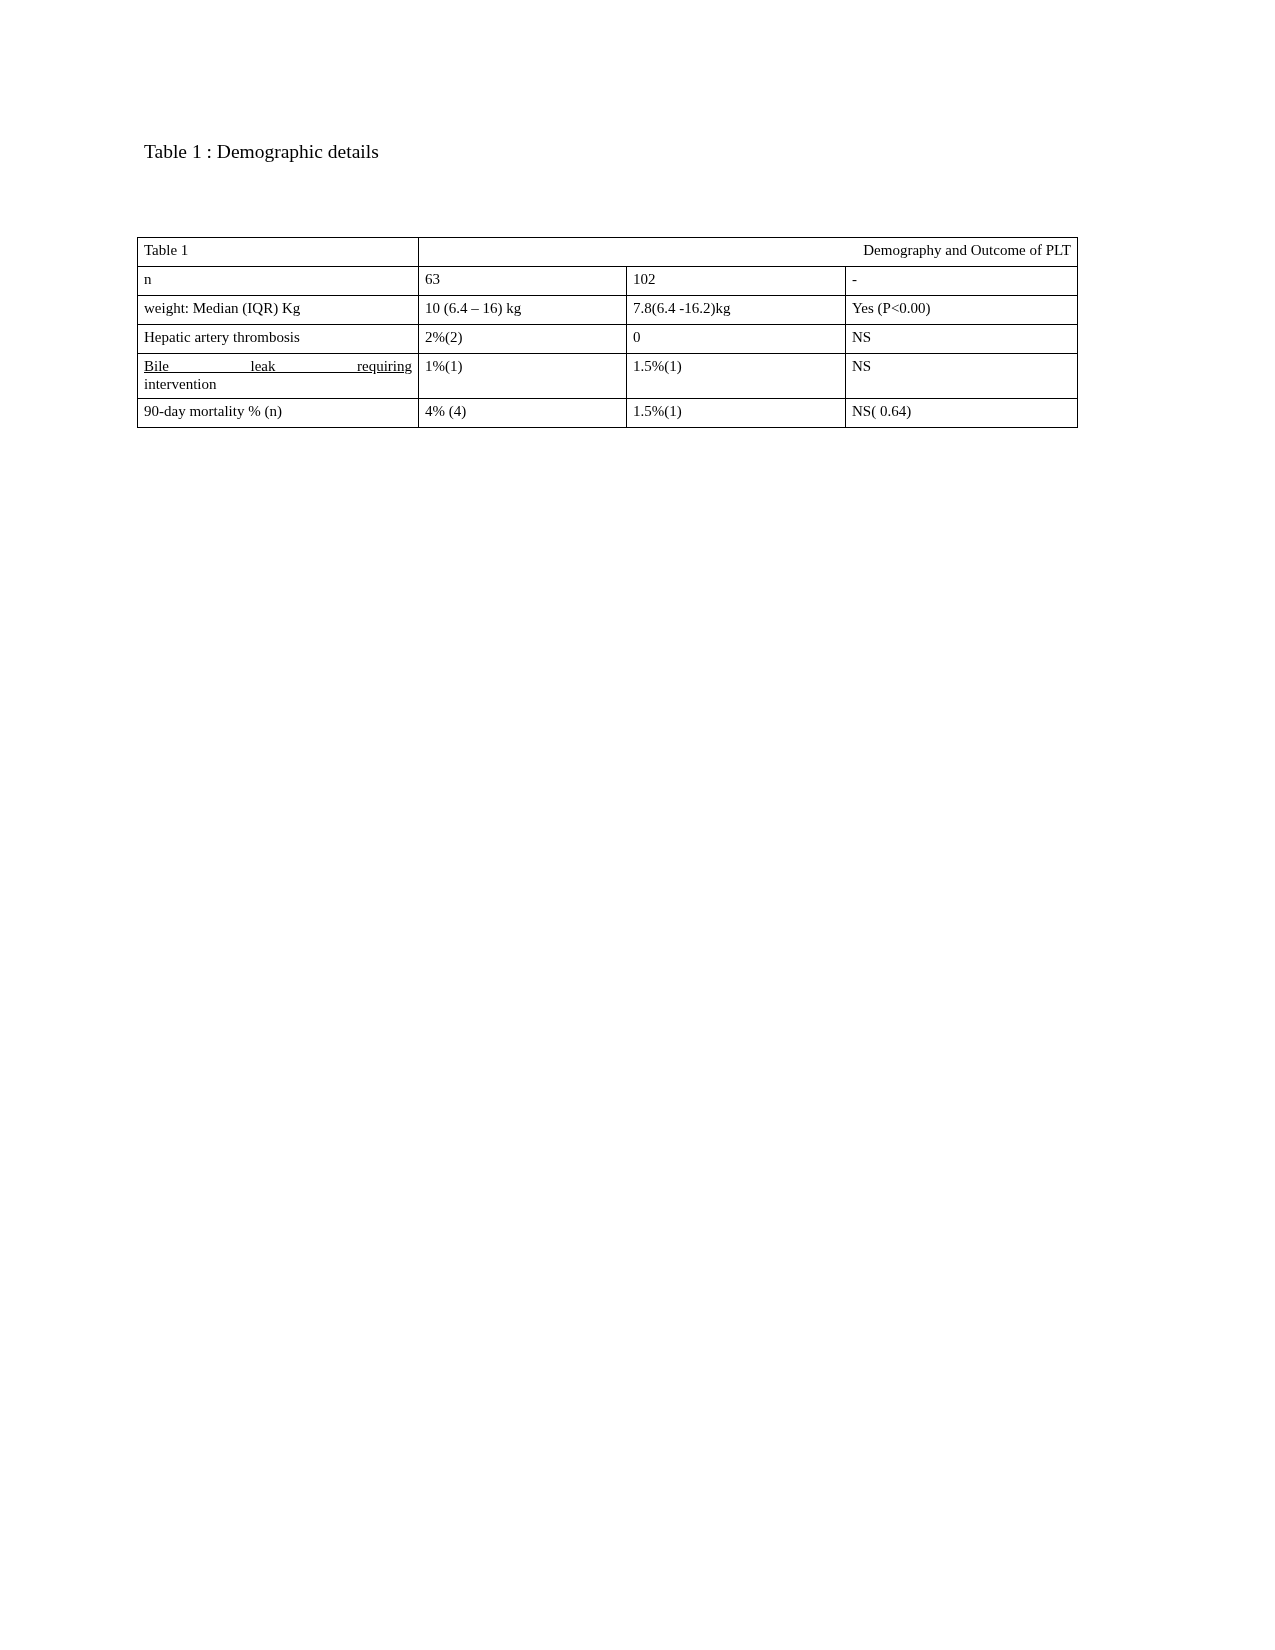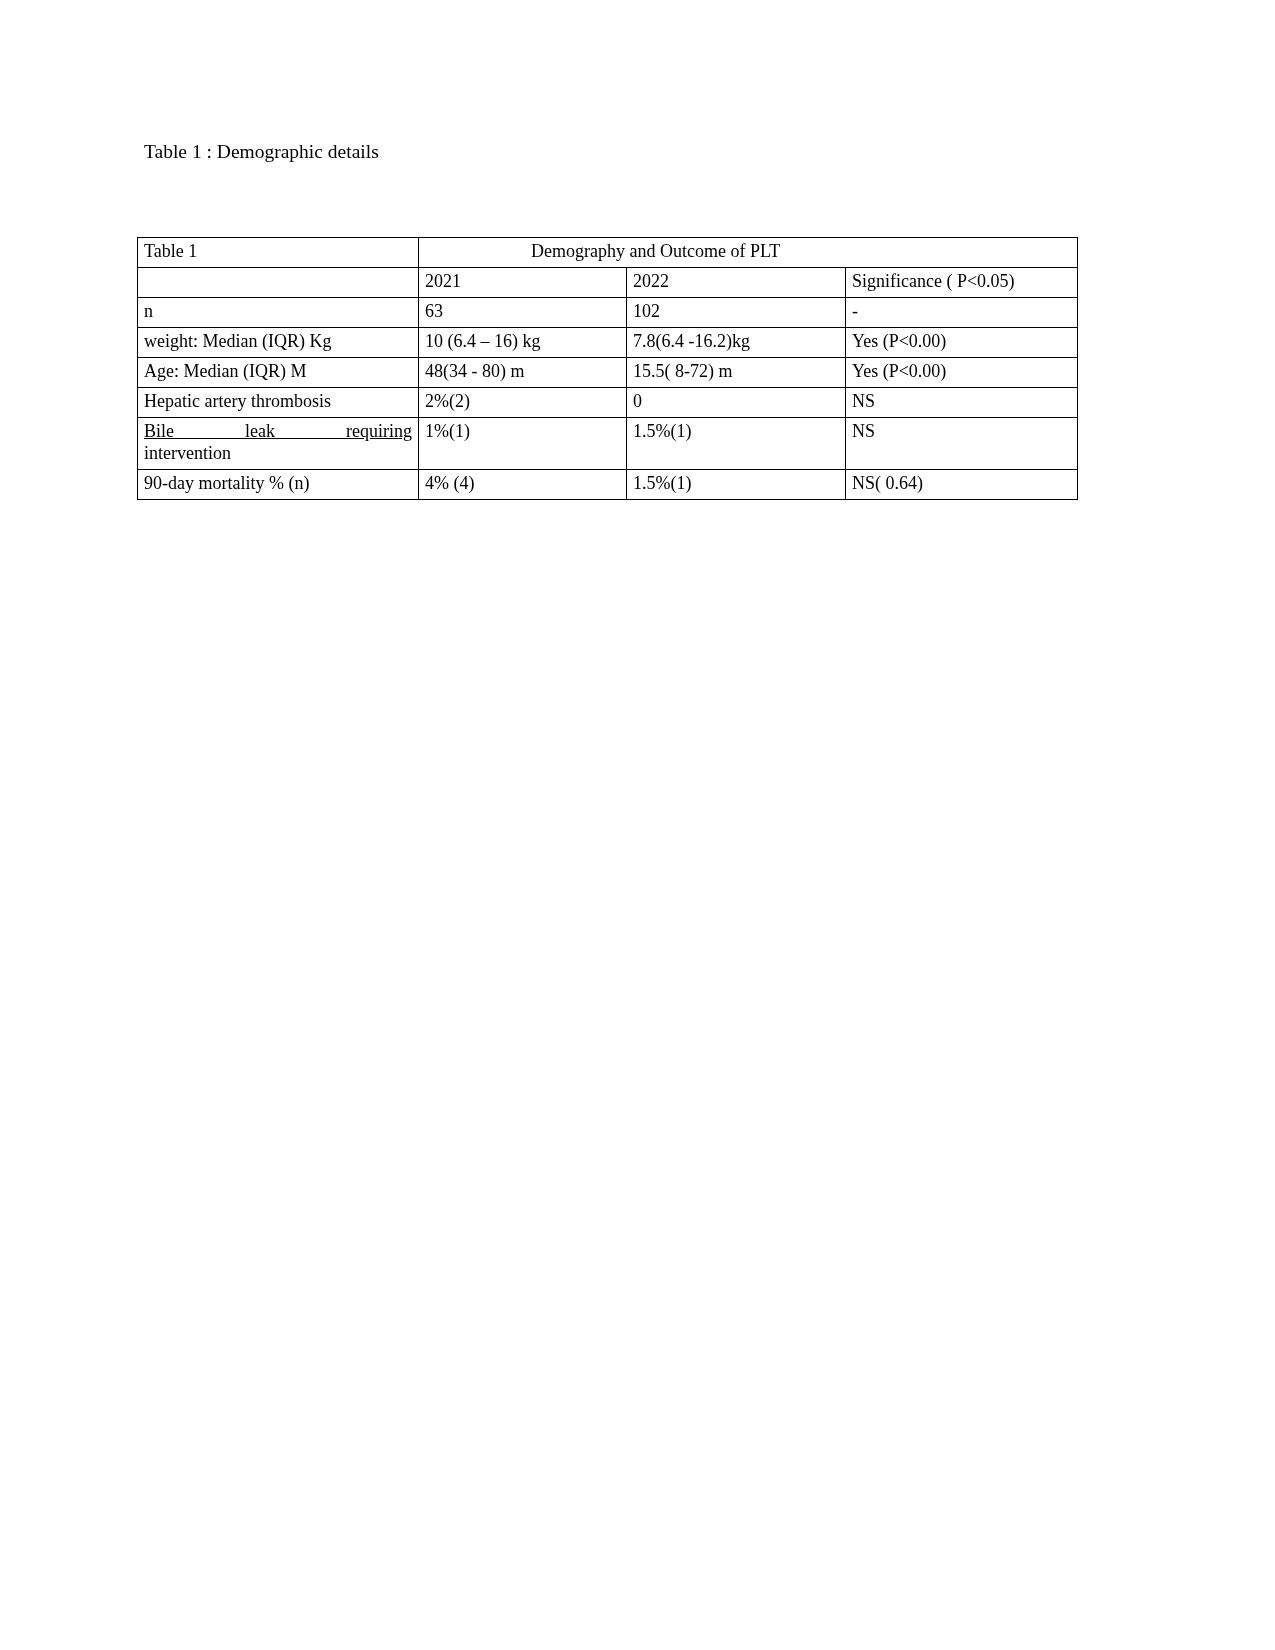--- a/index.html
+++ b/index.html
@@ -32,39 +32,39 @@
   .table-wrap {
     position: absolute;
     left: 137px;
     top: 237px;
     width: 940px;
   }
   table.demo {
     border-collapse: collapse;
     width: 940px;
     table-layout: fixed;
-    font-size: 18px;
+    font-size: 15px;
   }
   table.demo td {
     border: 1.5px solid #000000;
     vertical-align: top;
     padding: 3px 6px 4px 6px;
     line-height: 1.22;
     height: 21px;
   }
   col.c1 { width: 281px; }
   col.c2 { width: 208px; }
   col.c3 { width: 219px; }
   col.c4 { width: 232px; }
 
   .title-cell {
     white-space: nowrap;
   }
   .title-span {
-    text-align: left;
+    text-align: right;
     padding-left: 112px !important;
   }
   .justify-cell {
     text-align: justify;
     text-align-last: justify;
     text-decoration: underline;
     -moz-text-align-last: justify;
   }
   .nowrap { white-space: nowrap; }
 </style>
@@ -81,43 +81,31 @@
         <col class="c1">
           <col class="c2">
           <col class="c3">
           <col class="c4">
       </colgroup>
       <tbody>
         <tr>
           <td class="title-cell">Table 1</td>
           <td class="title-span nowrap" colspan="3">Demography and Outcome of PLT</td>
         </tr>
-        <tr>
-          <td></td>
-          <td>2021</td>
-          <td>2022</td>
-          <td class="nowrap">Significance ( P&lt;0.05)</td>
-        </tr>
 
         <tr>
           <td>n</td>
           <td>63</td>
           <td>102</td>
           <td>-</td>
         </tr>
         <tr>
           <td class="nowrap">weight: Median (IQR) Kg</td>
           <td class="nowrap">10 (6.4 – 16) kg</td>
           <td class="nowrap">7.8(6.4 -16.2)kg</td>
-          <td class="nowrap">Yes (P&lt;0.00)</td>
-        </tr>
-        <tr>
-          <td class="nowrap">Age: Median (IQR) M</td>
-          <td class="nowrap">48(34 - 80) m</td>
-          <td class="nowrap">15.5( 8-72) m</td>
           <td class="nowrap">Yes (P&lt;0.00)</td>
         </tr>
         <tr>
           <td>Hepatic artery thrombosis</td>
           <td>2%(2)</td>
           <td>0</td>
           <td>NS</td>
         </tr>
         <tr>
           <td>

